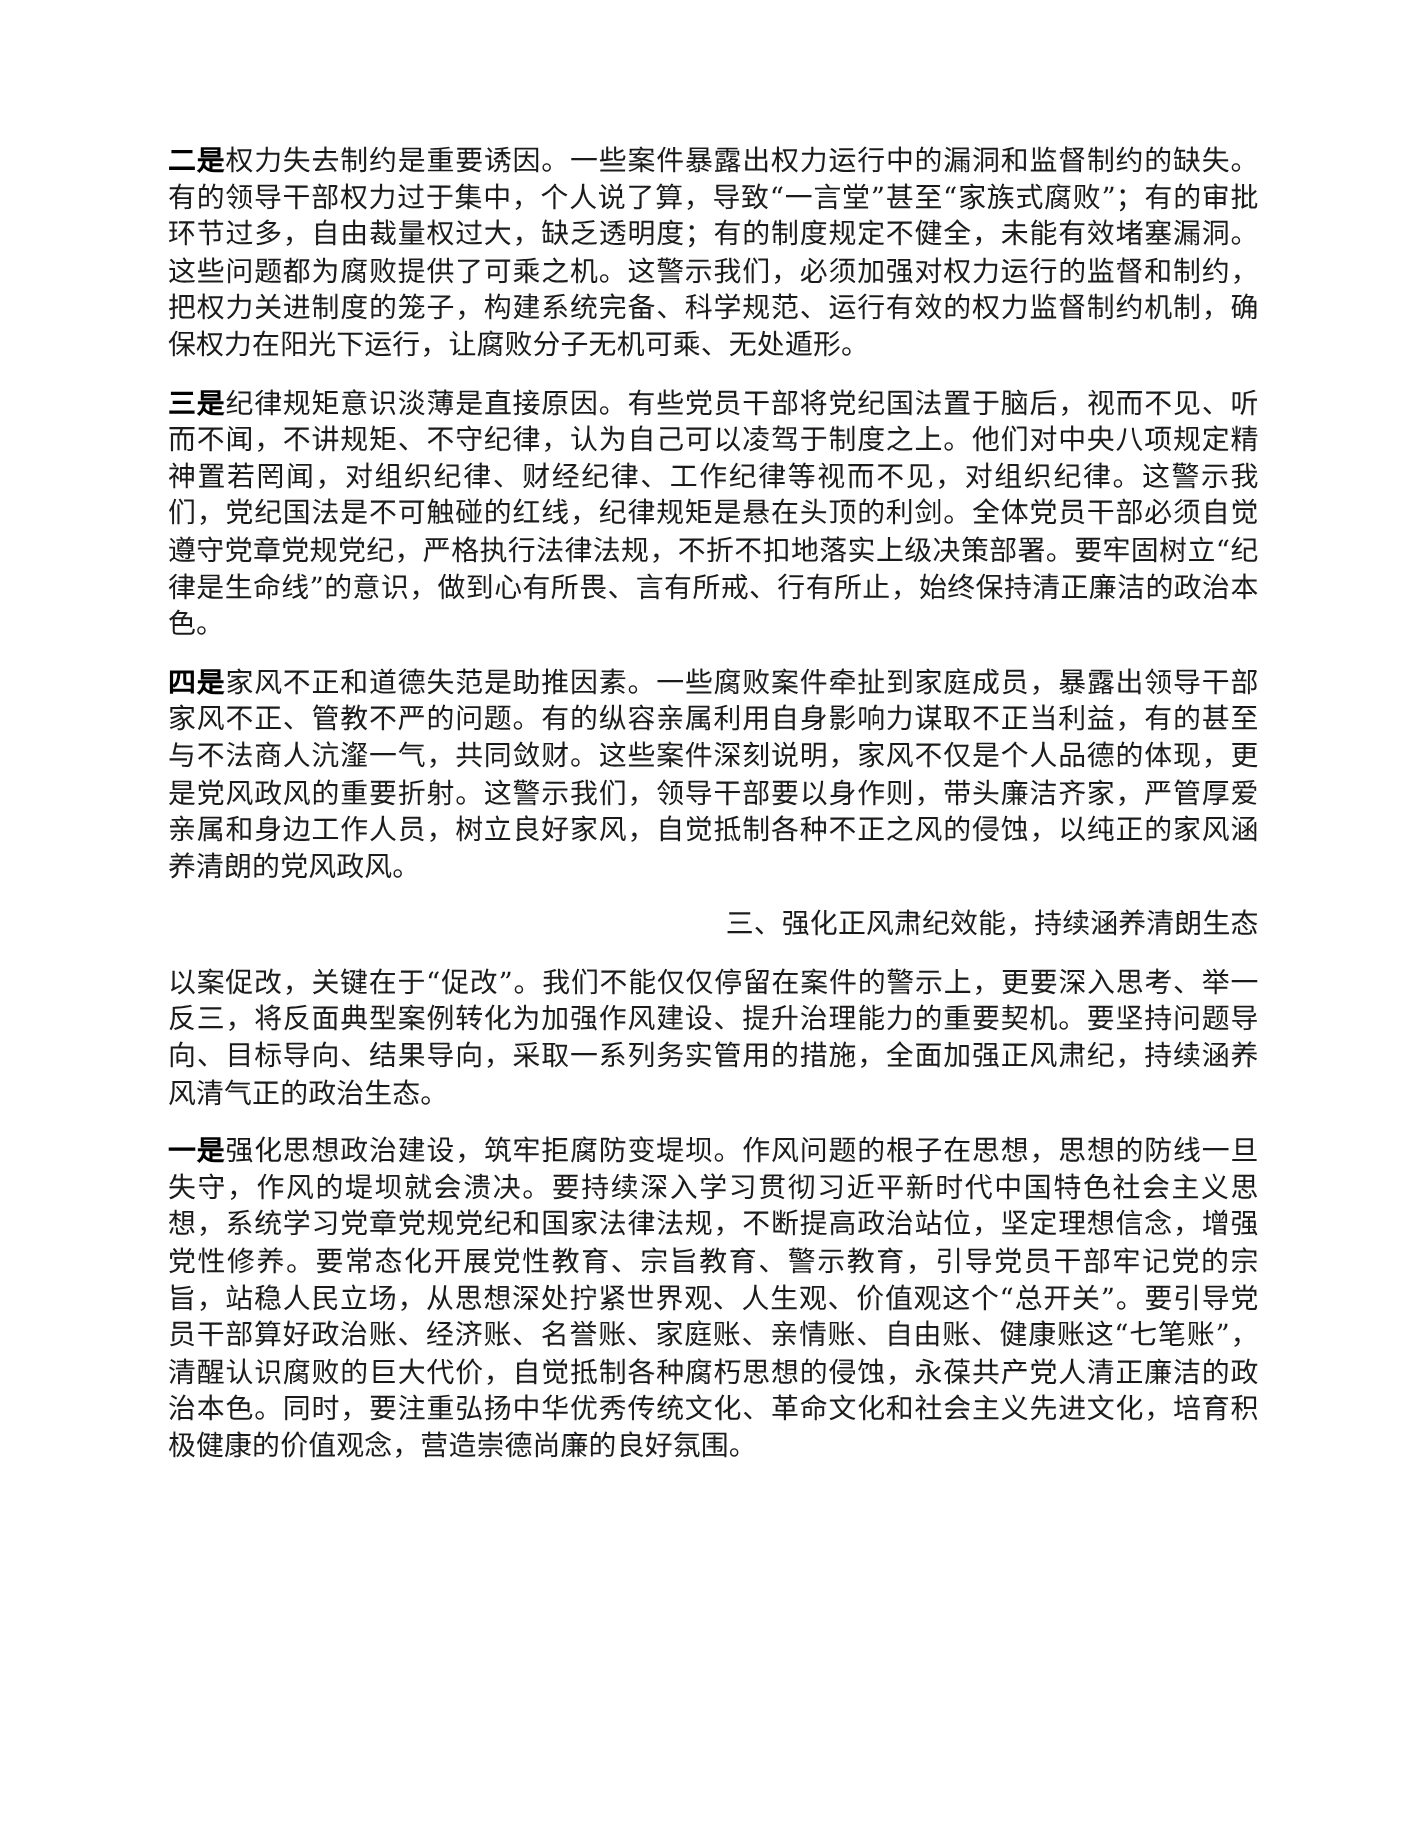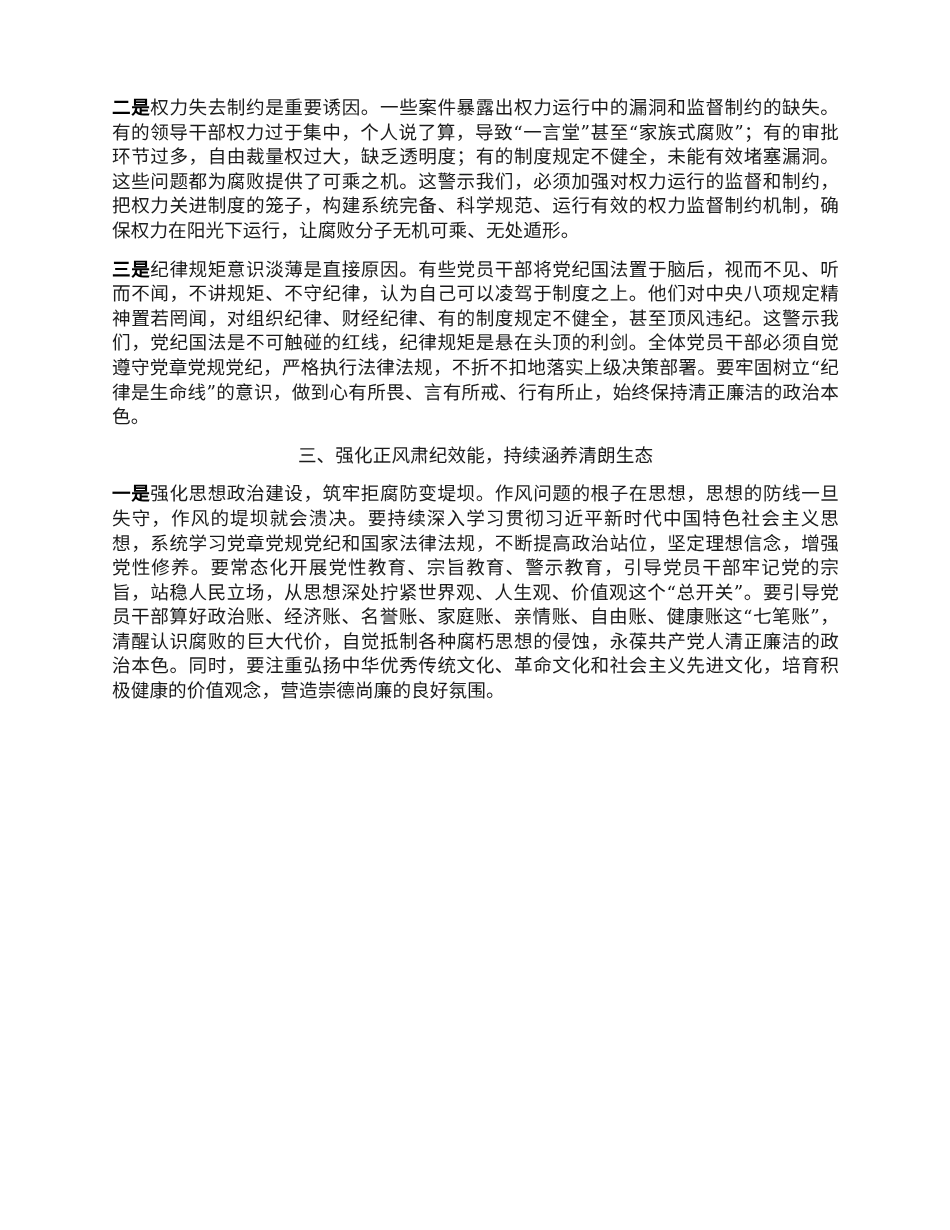--- a/index.html
+++ b/index.html
@@ -42,27 +42,29 @@
   .lead {
     font-weight: bold;
     color: #000000;
   }
   .heading {
     margin: 0 0 14px 0;
     font-size: 18.6px;
     line-height: 24.6px;
     color: #1b1b1b;
     font-weight: normal;
-    text-align: center;
+    text-align: right;
     letter-spacing: 0.1px;
   }
 </style>
 </head>
 <body>
 
 <div id="page">
   <div id="doc-body">
       <p class="para"><span class="lead">二是</span><span class="body-text">权力失去制约是重要诱因。一些案件暴露出权力运行中的漏洞和监督制约的缺失。有的领导干部权力过于集中，个人说了算，导致“一言堂”甚至“家族式腐败”；有的审批环节过多，自由裁量权过大，缺乏透明度；有的制度规定不健全，未能有效堵塞漏洞。这些问题都为腐败提供了可乘之机。这警示我们，必须加强对权力运行的监督和制约，把权力关进制度的笼子，构建系统完备、科学规范、运行有效的权力监督制约机制，确保权力在阳光下运行，让腐败分子无机可乘、无处遁形。</span></p>
-      <p class="para"><span class="lead">三是</span><span class="body-text">纪律规矩意识淡薄是直接原因。有些党员干部将党纪国法置于脑后，视而不见、听而不闻，不讲规矩、不守纪律，认为自己可以凌驾于制度之上。他们对中央八项规定精神置若罔闻，对组织纪律、财经纪律、有的制度规定不健全，甚至顶风违纪。这警示我们，党纪国法是不可触碰的红线，纪律规矩是悬在头顶的利剑。全体党员干部必须自觉遵守党章党规党纪，严格执行法律法规，不折不扣地落实上级决策部署。要牢固树立“纪律是生命线”的意识，做到心有所畏、言有所戒、行有所止，始终保持清正廉洁的政治本色。</span></p>
+      <p class="para"><span class="lead">三是</span><span class="body-text">纪律规矩意识淡薄是直接原因。有些党员干部将党纪国法置于脑后，视而不见、听而不闻，不讲规矩、不守纪律，认为自己可以凌驾于制度之上。他们对中央八项规定精神置若罔闻，对组织纪律、财经纪律、工作纪律等视而不见，对组织纪律。这警示我们，党纪国法是不可触碰的红线，纪律规矩是悬在头顶的利剑。全体党员干部必须自觉遵守党章党规党纪，严格执行法律法规，不折不扣地落实上级决策部署。要牢固树立“纪律是生命线”的意识，做到心有所畏、言有所戒、行有所止，始终保持清正廉洁的政治本色。</span></p>
+      <p class="para"><span class="lead">四是</span><span class="body-text">家风不正和道德失范是助推因素。一些腐败案件牵扯到家庭成员，暴露出领导干部家风不正、管教不严的问题。有的纵容亲属利用自身影响力谋取不正当利益，有的甚至与不法商人沆瀣一气，共同敛财。这些案件深刻说明，家风不仅是个人品德的体现，更是党风政风的重要折射。这警示我们，领导干部要以身作则，带头廉洁齐家，严管厚爱亲属和身边工作人员，树立良好家风，自觉抵制各种不正之风的侵蚀，以纯正的家风涵养清朗的党风政风。</span></p>
       <p class="heading"><span class="body-text">三、强化正风肃纪效能，持续涵养清朗生态</span></p>
+      <p class="para"><span class="body-text">以案促改，关键在于“促改”。我们不能仅仅停留在案件的警示上，更要深入思考、举一反三，将反面典型案例转化为加强作风建设、提升治理能力的重要契机。要坚持问题导向、目标导向、结果导向，采取一系列务实管用的措施，全面加强正风肃纪，持续涵养风清气正的政治生态。</span></p>
       <p class="para"><span class="lead">一是</span><span class="body-text">强化思想政治建设，筑牢拒腐防变堤坝。作风问题的根子在思想，思想的防线一旦失守，作风的堤坝就会溃决。要持续深入学习贯彻习近平新时代中国特色社会主义思想，系统学习党章党规党纪和国家法律法规，不断提高政治站位，坚定理想信念，增强党性修养。要常态化开展党性教育、宗旨教育、警示教育，引导党员干部牢记党的宗旨，站稳人民立场，从思想深处拧紧世界观、人生观、价值观这个“总开关”。要引导党员干部算好政治账、经济账、名誉账、家庭账、亲情账、自由账、健康账这“七笔账”，清醒认识腐败的巨大代价，自觉抵制各种腐朽思想的侵蚀，永葆共产党人清正廉洁的政治本色。同时，要注重弘扬中华优秀传统文化、革命文化和社会主义先进文化，培育积极健康的价值观念，营造崇德尚廉的良好氛围。</span></p>
     </div>
 </div>
 
 </body></html>

